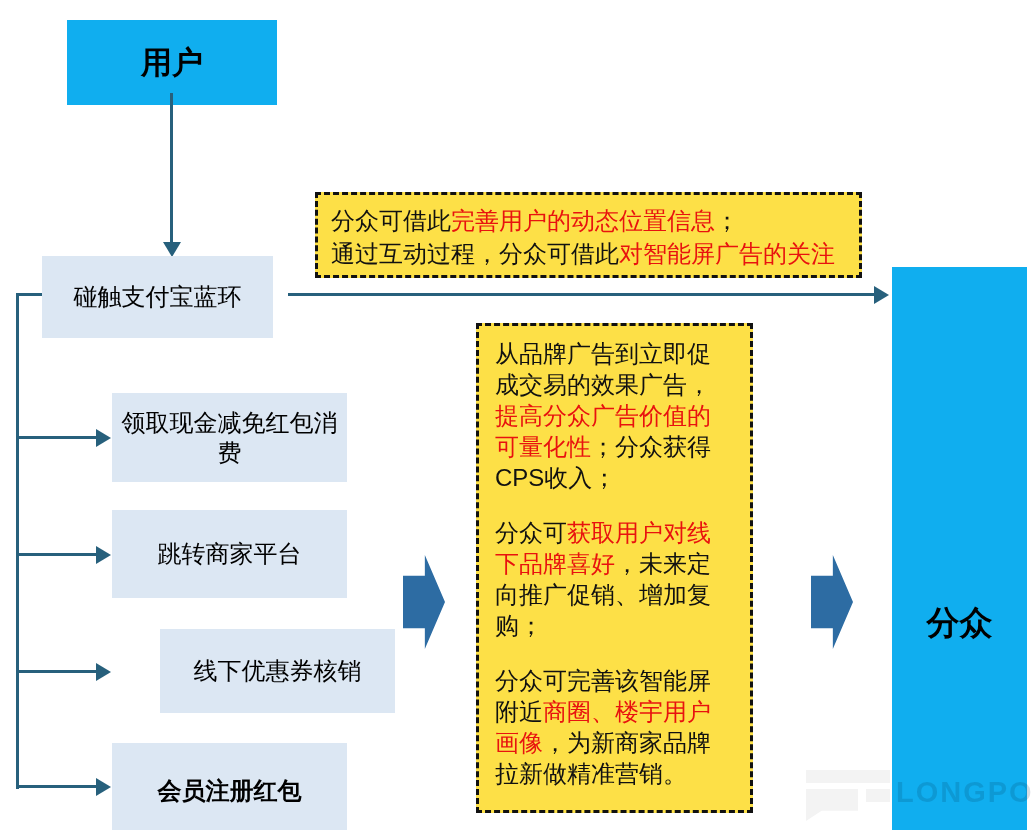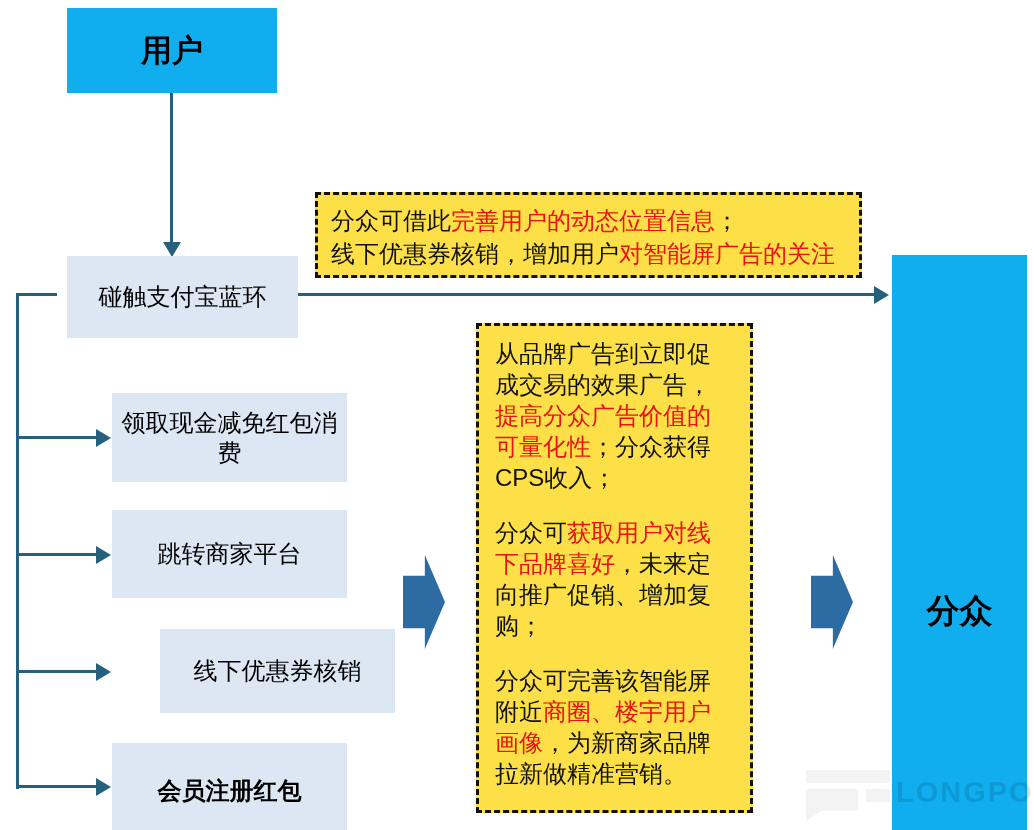--- a/index.html
+++ b/index.html
@@ -3,26 +3,26 @@
 <meta charset="utf-8">
 <style>
   html,body{margin:0;padding:0;background:#fff;}
   #stage{
     position:relative;width:1034px;height:830px;background:#fff;overflow:hidden;
     font-family:"Liberation Sans","DejaVu Sans",sans-serif;color:#111;
   }
   .abs{position:absolute;box-sizing:border-box;}
   
   .cyan-box{background:var(--accent_cyan);display:flex;align-items:center;justify-content:center;
-    font-weight:bold;color:#000;}
+    font-weight:bold;color:#000;margin-top:12px;}
   .blue-box{background:var(--box_blue);display:flex;align-items:center;justify-content:center;
     text-align:center;font-size:24px;color:#000;line-height:1.25;}
   #user-box{left:67px;top:8px;width:210px;height:85px;font-size:31px;}
   #focus-box{left:892px;top:255px;width:135px;height:712px;font-size:33px;z-index:1;}
-  #touch-box{left:67px;top:256px;width:231px;height:82px;z-index:2;text-align:center;}
+  #touch-box{left:42px;top:256px;width:231px;height:82px;z-index:2;text-align:center;}
   .action-box{left:112px;width:235px;padding:0 7px;}
   #action-box-0{top:393px;height:89px;}
   #action-box-1{top:510px;height:88px;text-align:right;}
   #action-box-2{top:629px;height:84px;margin-left:48px;}
   #action-box-3{top:743px;height:96px;font-weight:bold;}
   
   .hline{height:3px;background:var(--line_teal);}
   .vline{width:3px;background:var(--line_teal);}
   .head-right{width:0;height:0;border-top:9px solid transparent;border-bottom:9px solid transparent;
     border-left:15px solid var(--line_teal);}
@@ -88,21 +88,21 @@
   <div class="abs head-right" style="left:96px;top:546px;"></div>
 
   <div class="abs hline" style="left:16px;top:670px;width:81px;"></div>
   <div class="abs head-right" style="left:96px;top:663px;"></div>
 
   <div class="abs hline" style="left:16px;top:785px;width:81px;"></div>
   <div class="abs head-right" style="left:96px;top:778px;"></div>
 
   <div class="abs note" id="top-note">
     <div><span>分众可借此</span><span class="red">完善用户的动态位置信息</span><span>；</span></div>
-    <div><span>线下优惠券核销，增加用户</span><span class="red">对智能屏广告的关注</span></div>
+    <div><span>通过互动过程，分众可借此</span><span class="red">对智能屏广告的关注</span></div>
   </div>
 
   <div class="abs note" id="mid-note">
     <p><span>从品牌广告到立即促成交易的效果广告，</span><span class="red">提高分众广告价值的可量化性</span><span>；分众获得CPS收入；</span></p>
     <p><span>分众可</span><span class="red">获取用户对线下品牌喜好</span><span>，未来定向推广促销、增加复购；</span></p>
     <p><span>分众可完善该智能屏附近</span><span class="red">商圈、楼宇用户画像</span><span>，为新商家品牌拉新做精准营销。</span></p>
   </div>
 
   <div class="abs block-arrow" id="block-arrow-1"></div>
   <div class="abs block-arrow" id="block-arrow-2"></div>

